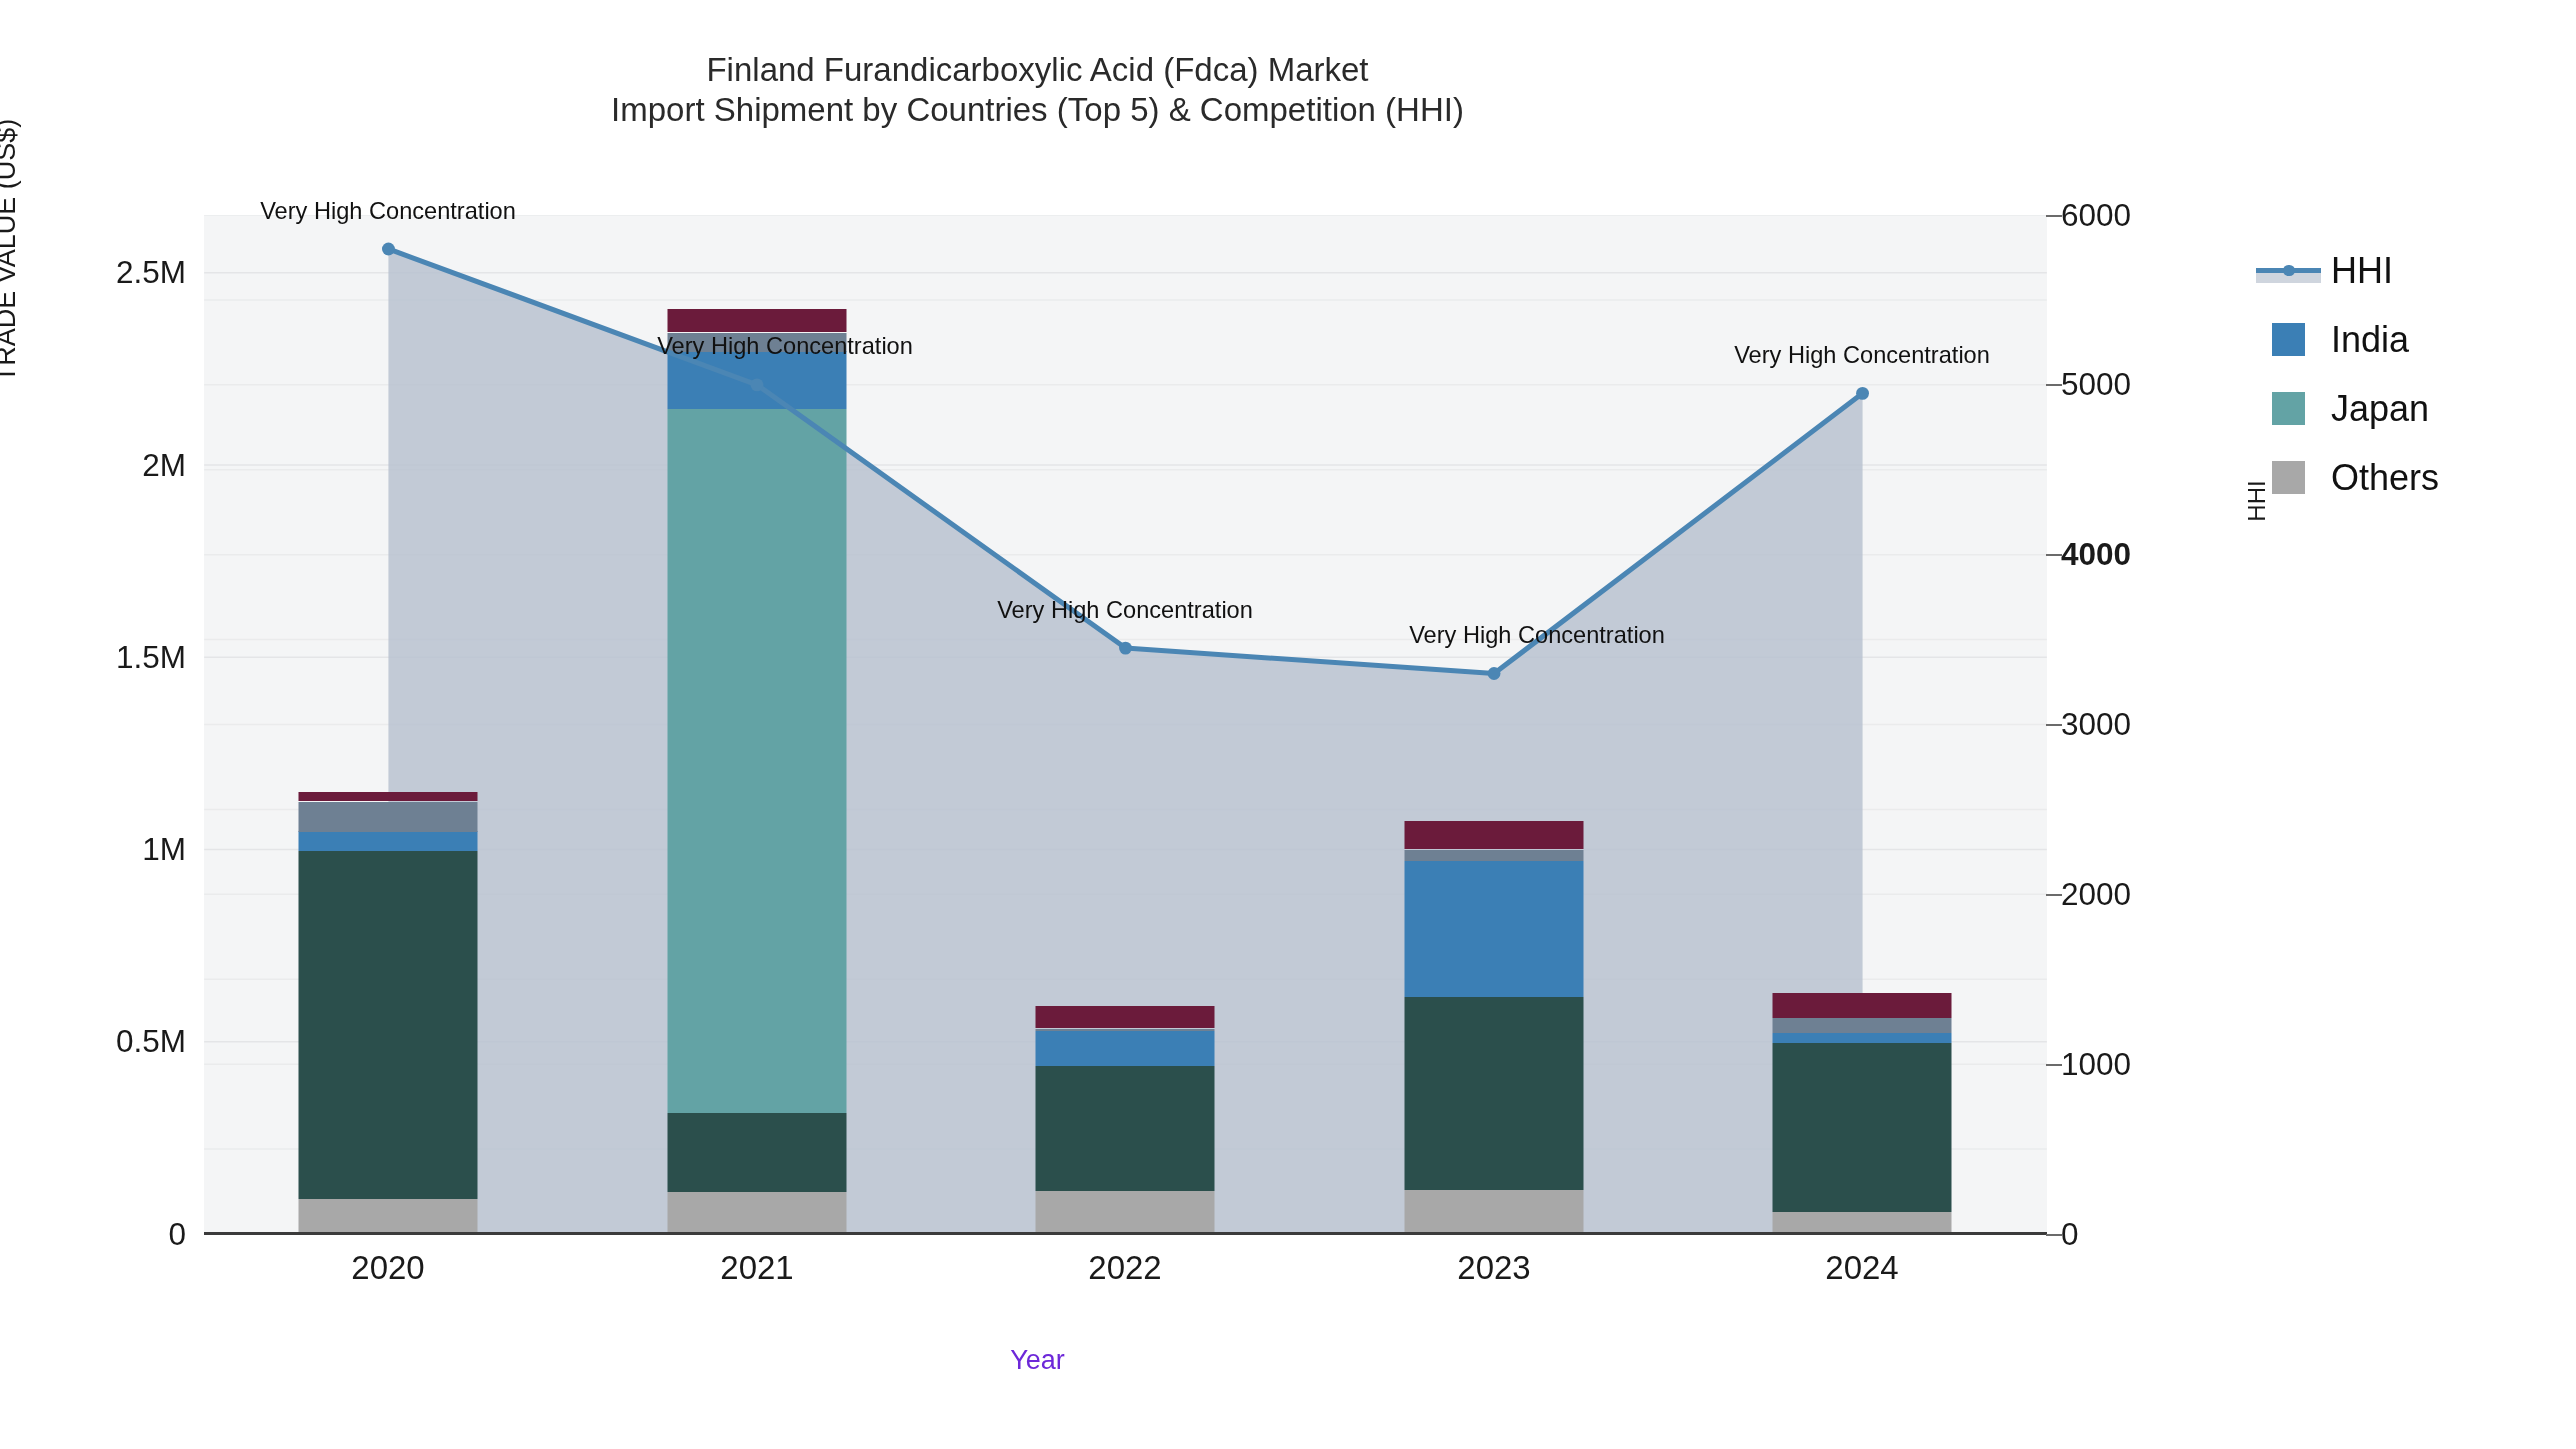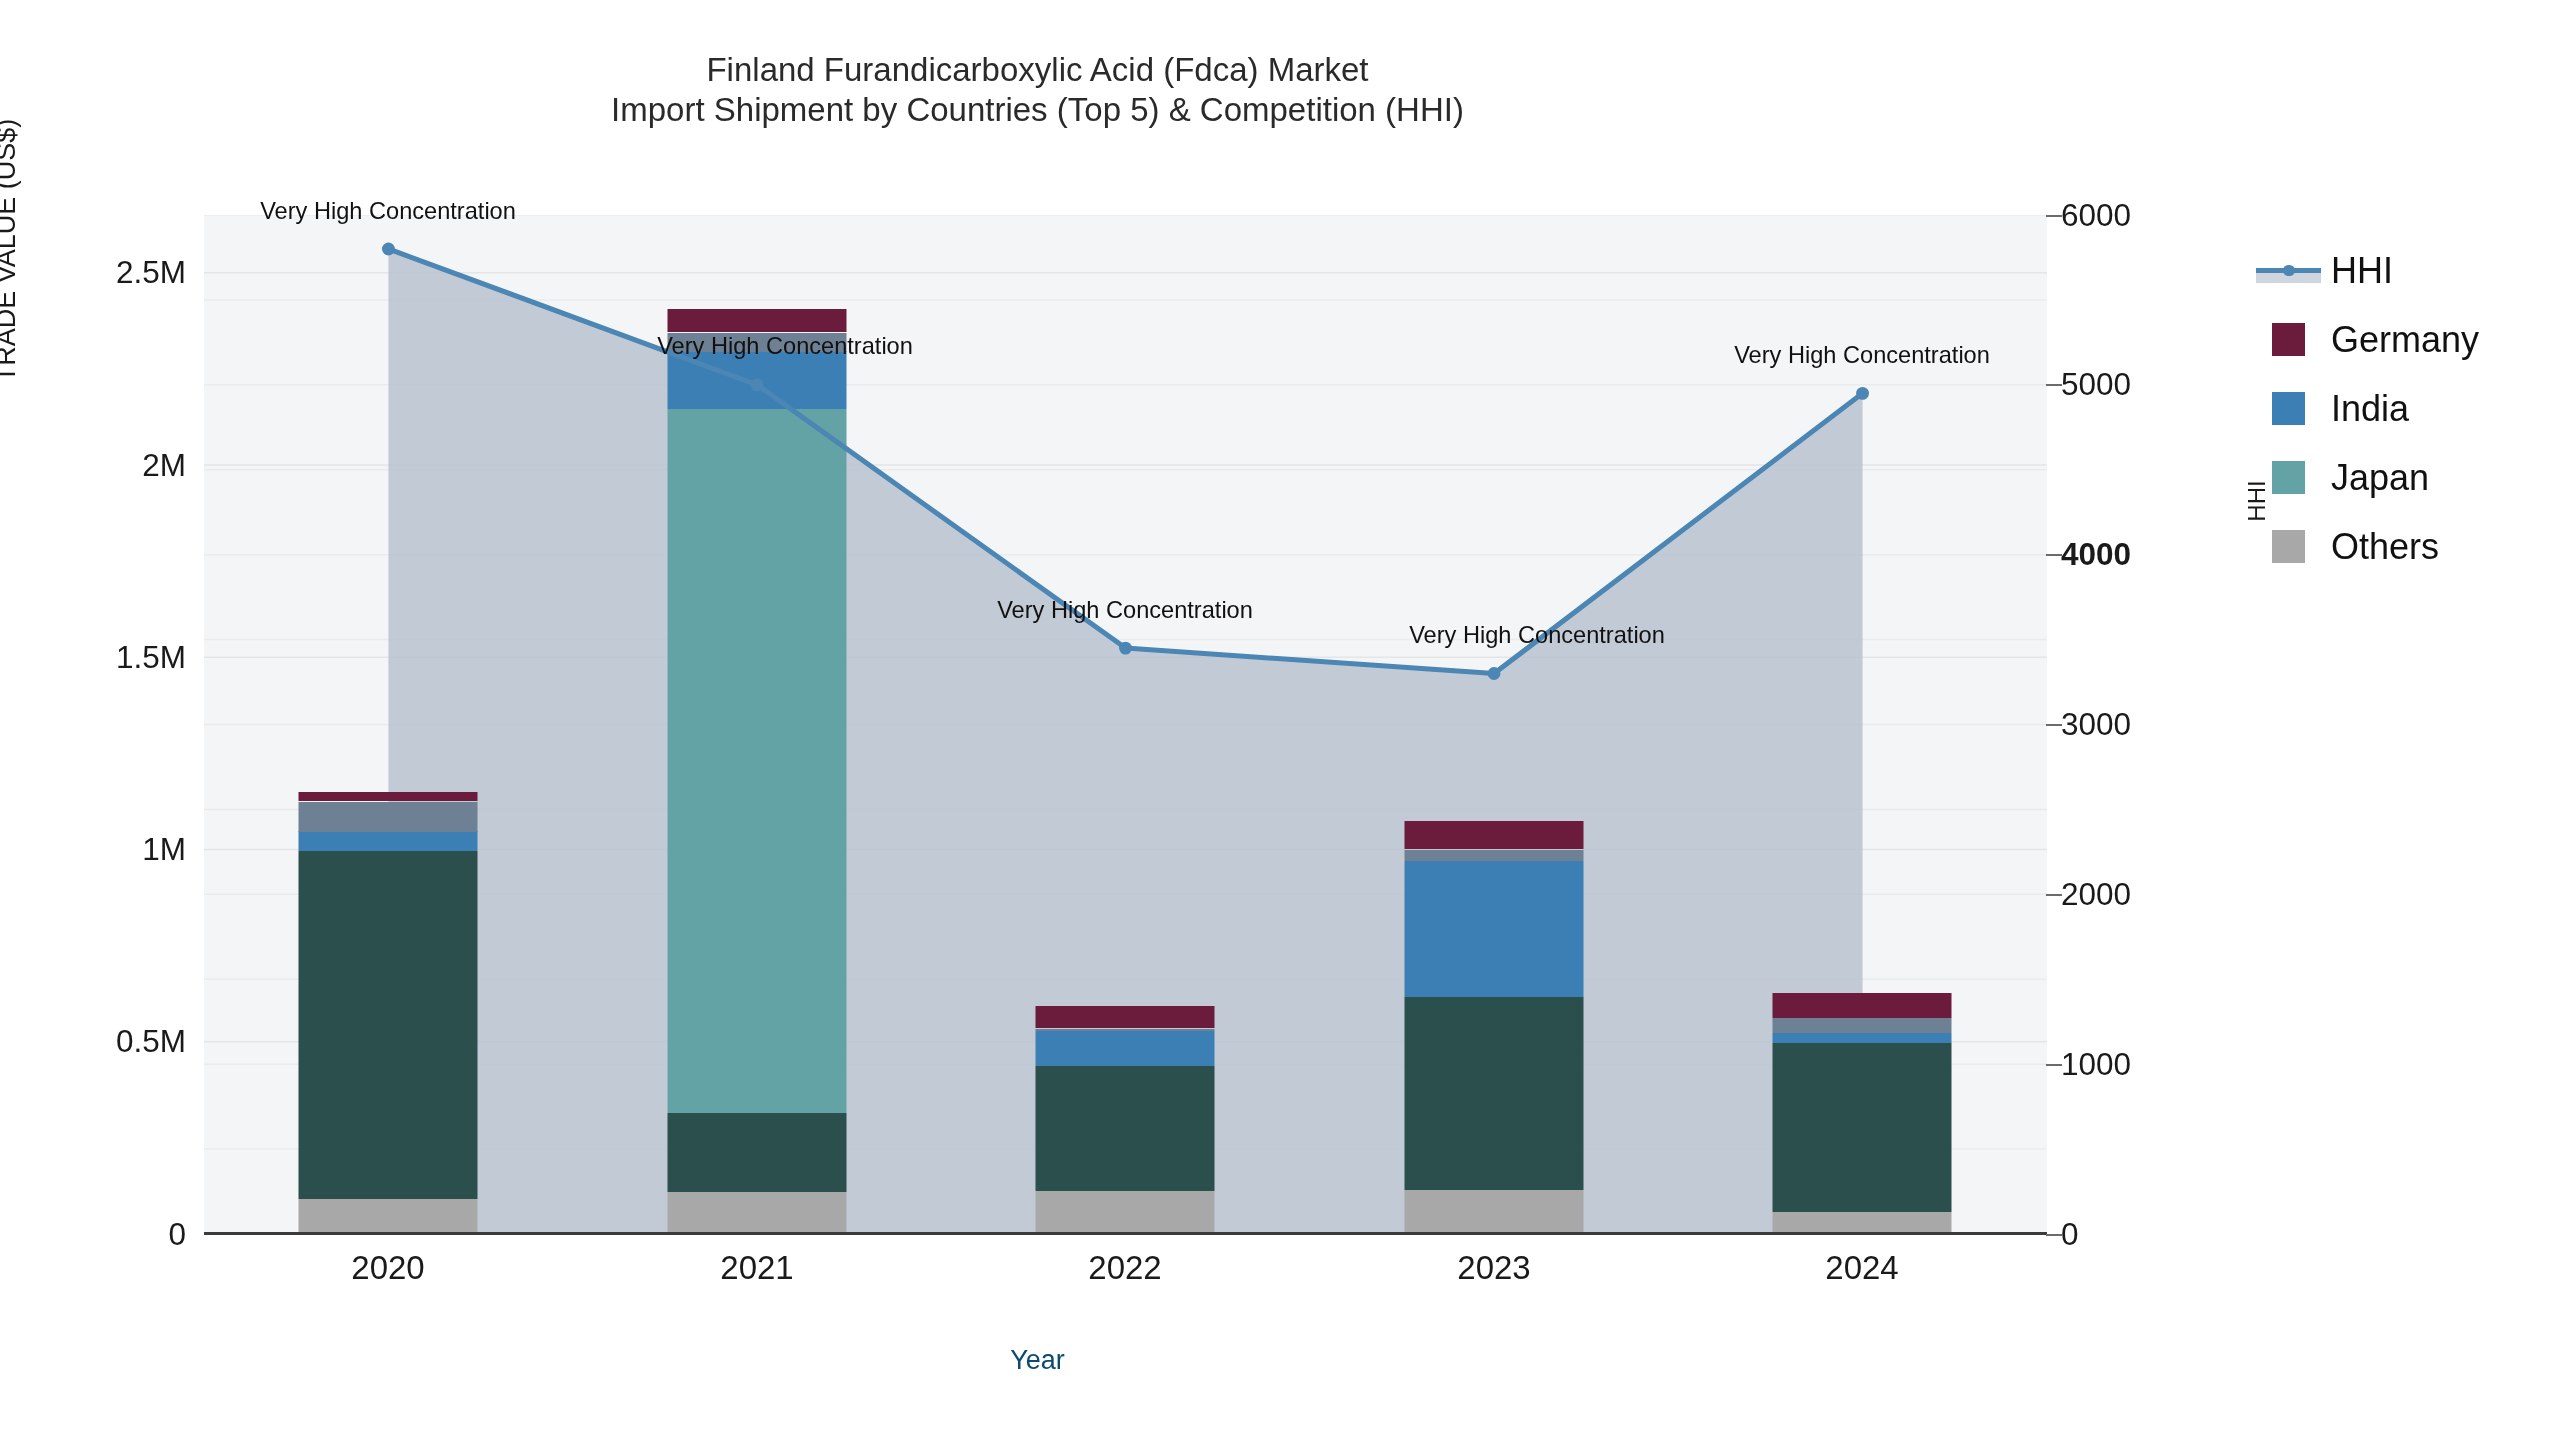--- a/index.html
+++ b/index.html
@@ -42,21 +42,21 @@
   }
   .ytick-right{position:absolute;left:2046px;width:15.7px;height:2.1px;background:#6b6b6b;}
 
   
   .xlabel{
     position:absolute;top:1249px;width:286px;text-align:center;
     font-size:33px;color:#1a1a1a;transform:translateX(-50%);
   }
   #xtitle{
     position:absolute;left:0;top:1345px;width:2075px;text-align:center;
-    font-size:27px;color:#0c4a6e;
+    font-size:27px;color:#6d28d9;
   }
 
   
   .bar{position:absolute;width:179px;transform:translateX(-50%);}
   .seg{position:absolute;left:0;width:100%;}
 
   
   .annot{
     position:absolute;font-size:23.6px;color:#111;white-space:nowrap;
     transform:translate(-50%,-100%);
@@ -202,24 +202,20 @@
   <div id="legend">
       <div class="legrow">
         <span class="legline">
          <span class="lfill"></span>
           <span class="lbar"></span>
           <span class="ldot"></span>
        </span>
         <span class="legtext">HHI</span>
       </div>
       <div class="legrow">
-        <span class="legswatch" style="background:#6b1b3b"></span>
-        <span class="legtext">Germany</span>
-      </div>
-      <div class="legrow">
         <span class="legswatch" style="background:#3b7fb5"></span>
         <span class="legtext">India</span>
       </div>
       <div class="legrow">
         <span class="legswatch" style="background:#63a3a5"></span>
         <span class="legtext">Japan</span>
       </div>
       <div class="legrow">
         <span class="legswatch" style="background:#a8a8a8"></span>
         <span class="legtext">Others</span>

